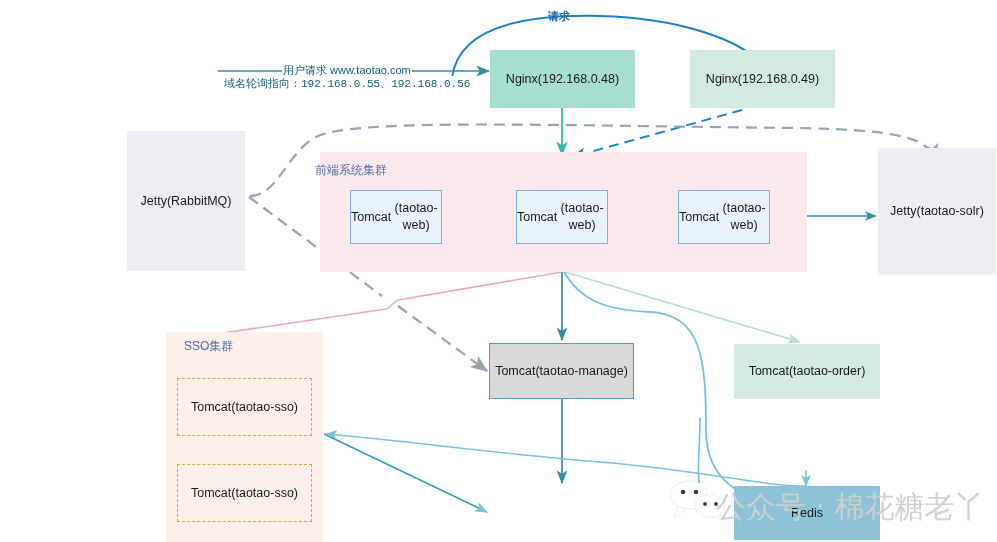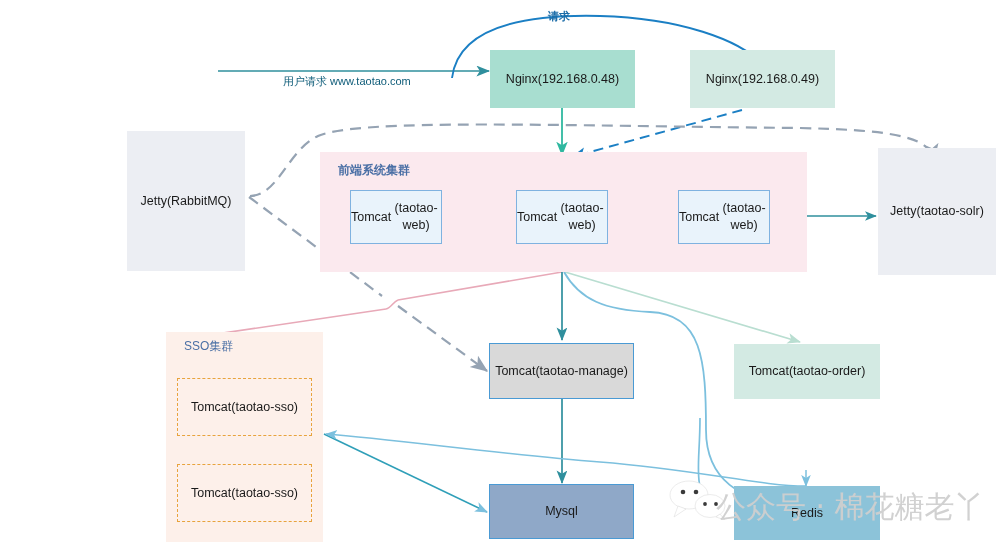--- a/index.html
+++ b/index.html
@@ -223,32 +223,30 @@
   <div class="node n-manage" style="left:489px; top:343px; width:145px; height:56px;">
     <span class="l1">Tomcat</span>
     <span class="l2">(taotao-manage)</span>
   </div>
 
   <div class="node n-order" style="left:734px; top:344px; width:146px; height:55px;">
     <span class="l1">Tomcat</span>
     <span class="l2">(taotao-order)</span>
   </div>
 
-  <div class="node n-mysql" style="left:489px; top:484px; width:145px; height:55px;">
-    <span class="l1">Mysql</span>
-  </div>
 
   <div class="node n-redis" style="left:734px; top:486px; width:146px; height:54px;">
     <span class="l1">Redis</span>
   </div>
 
-  <div class="zone-label" style="left:338px; top:162px;font-weight:bold;">前端系统集群</div>
+  <div class="zone-label" style="left:315px; top:162px;">前端系统集群</div>
   <div class="zone-label" style="left:184px; top:338px;">SSO集群</div>
 
-  <div class="req-label cn" style="left:282px; top:74px;">用户请求  www.taotao.com</div>
+  <div class="req-label cn" style="left:282px; top:63px;">用户请求  www.taotao.com</div>
+  <div class="req-label" style="left:223px; top:76px;">域名轮询指向：192.168.0.55、192.168.0.56</div>
   <div class="flow-label" style="left:548px; top:9px;font-weight:bold;">请求</div>
 
   <svg class="wechat-logo" style="left:668px; top:480px;" width="62" height="40" viewBox="0 0 62 40">
     <g fill="#ffffff" stroke="#dddddd" stroke-width="0.6">
       <ellipse cx="21" cy="15" rx="19" ry="14"></ellipse>
       <path d="M10,26 L6,37 L18,29 z"></path>
       <ellipse cx="42" cy="26" rx="15" ry="11.5"></ellipse>
       <path d="M52,34 L57,40 L48,37 z"></path>
     </g>
     <g fill="#3a3a3a">

